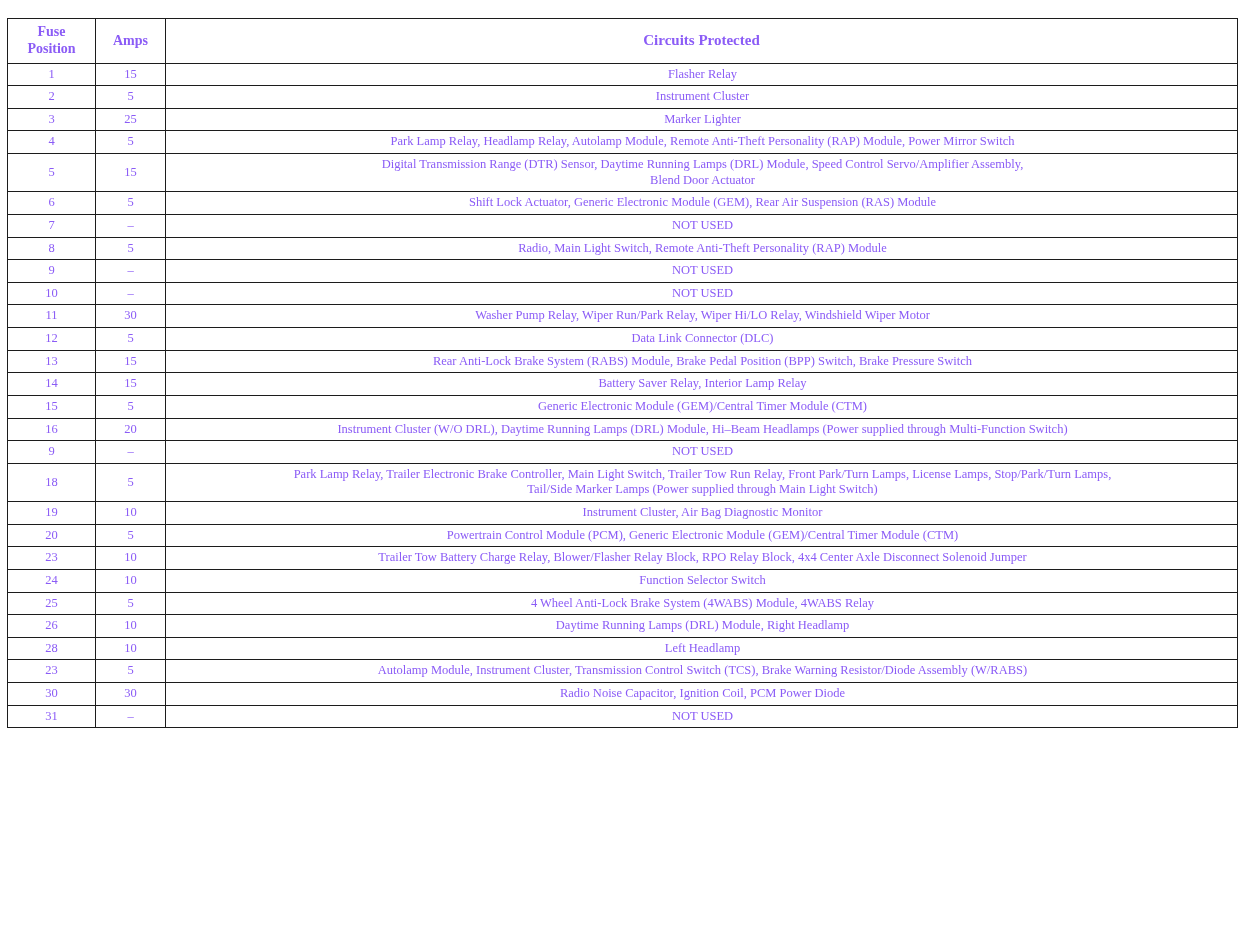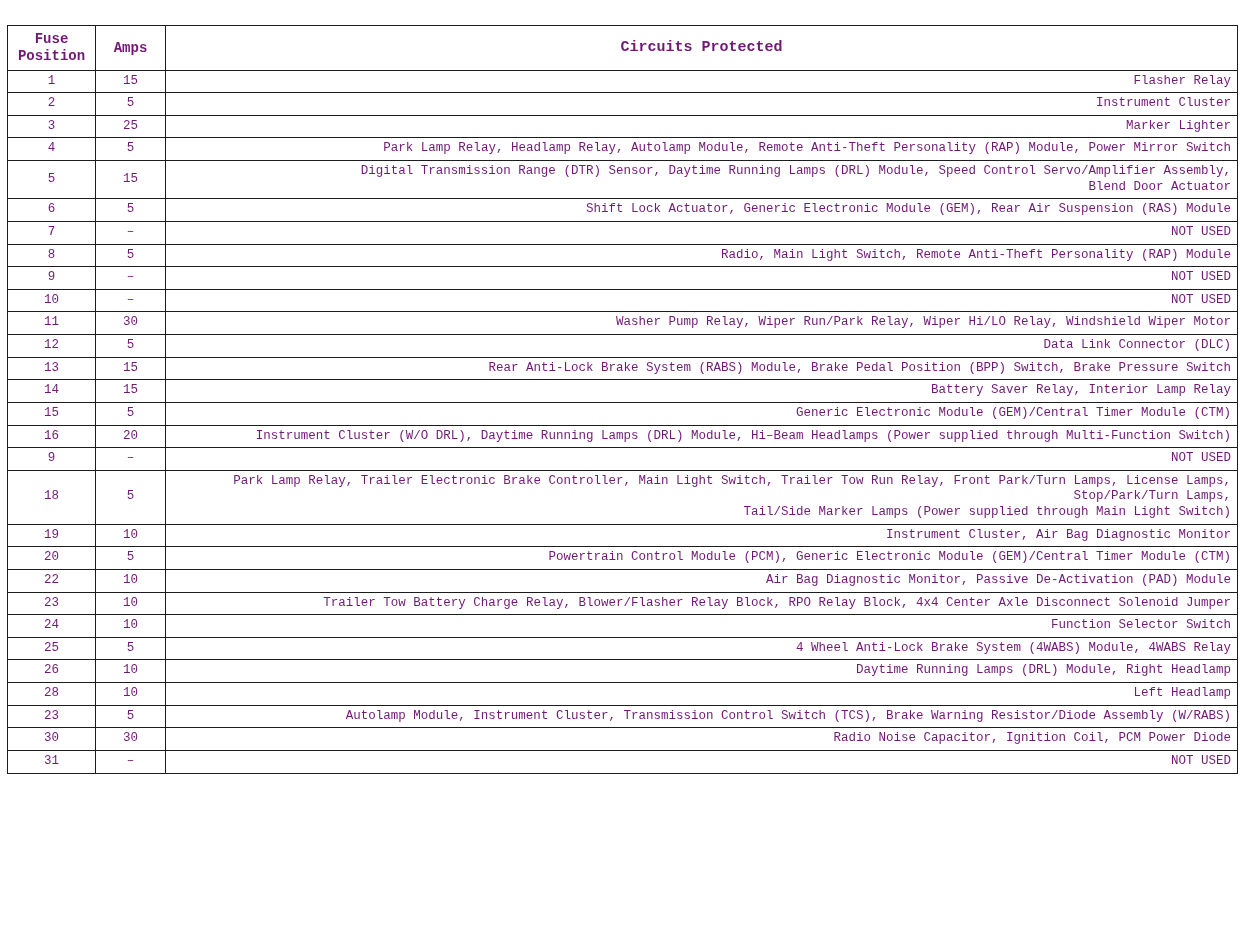--- a/index.html
+++ b/index.html
@@ -4,24 +4,24 @@
 <style>
   html, body {
     margin: 0;
     padding: 0;
     background: #ffffff;
   }
   .page {
     width: 1244px;
     height: 942px;
     box-sizing: border-box;
-    padding: 25px 6px 6px 7px;
+    padding: 18px 6px 6px 7px;
     background: #ffffff;
-    font-family: Liberation Mono, monospace;
-    color: #701a75;
+    font-family: Liberation Serif, serif;
+    color: #8b5cf6;
     overflow: hidden;
   }
   table.fuse-table {
     width: 100%;
     border-collapse: collapse;
     table-layout: fixed;
   }
   .fuse-table th,
   .fuse-table td {
     border: 1px solid #1c1c1c;
@@ -52,21 +52,21 @@
     font-size: 12.5px;
     line-height: 1.25;
     padding: 3px 6px;
     height: 21px;
   }
   td.cell-pos,
   td.cell-amps {
     text-align: center;
   }
   td.cell-circuits {
-    text-align: right;
+    text-align: center;
     white-space: pre-line;
     padding-left: 8px;
   }
 </style>
 </head>
 <body>
 
 <div class="page">
   <table class="fuse-table">
     <thead>
@@ -174,25 +174,20 @@
           <td class="cell-pos">19</td>
           <td class="cell-amps">10</td>
           <td class="cell-circuits">Instrument Cluster, Air Bag Diagnostic Monitor</td>
         </tr>
         <tr>
           <td class="cell-pos">20</td>
           <td class="cell-amps">5</td>
           <td class="cell-circuits">Powertrain Control Module (PCM), Generic Electronic Module (GEM)/Central Timer Module (CTM)</td>
         </tr>
         <tr>
-          <td class="cell-pos">22</td>
-          <td class="cell-amps">10</td>
-          <td class="cell-circuits">Air Bag Diagnostic Monitor, Passive De-Activation (PAD) Module</td>
-        </tr>
-        <tr>
           <td class="cell-pos">23</td>
           <td class="cell-amps">10</td>
           <td class="cell-circuits">Trailer Tow Battery Charge Relay, Blower/Flasher Relay Block,  RPO  Relay Block, 4x4 Center Axle  Disconnect Solenoid Jumper</td>
         </tr>
         <tr>
           <td class="cell-pos">24</td>
           <td class="cell-amps">10</td>
           <td class="cell-circuits">Function Selector Switch</td>
         </tr>
         <tr>

